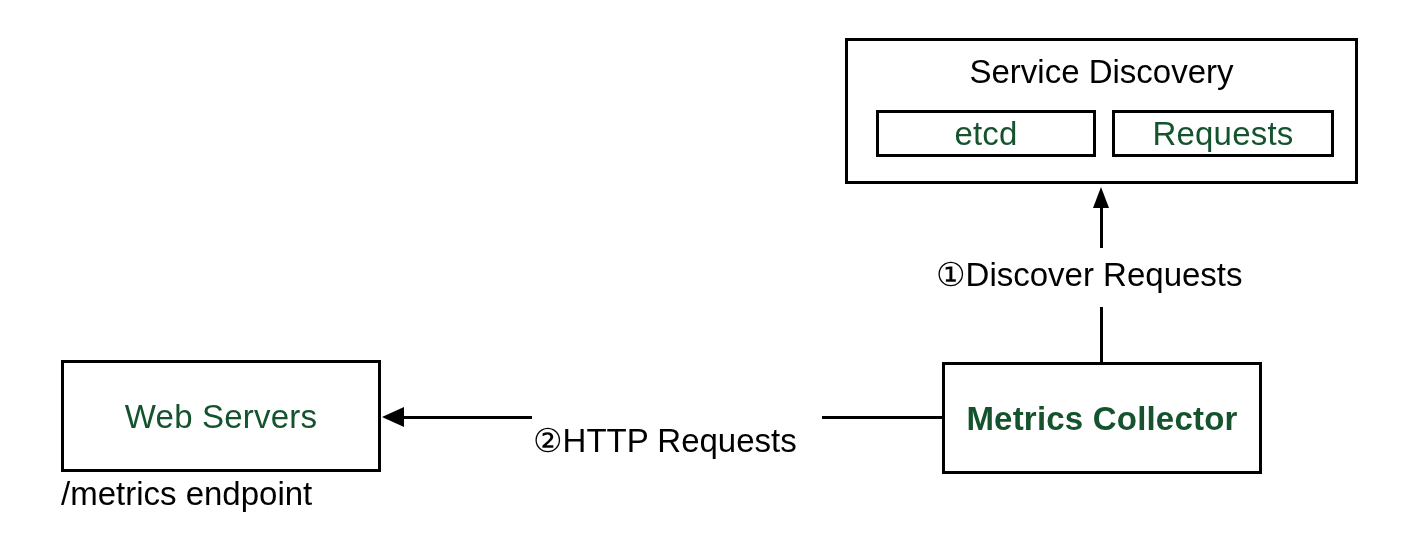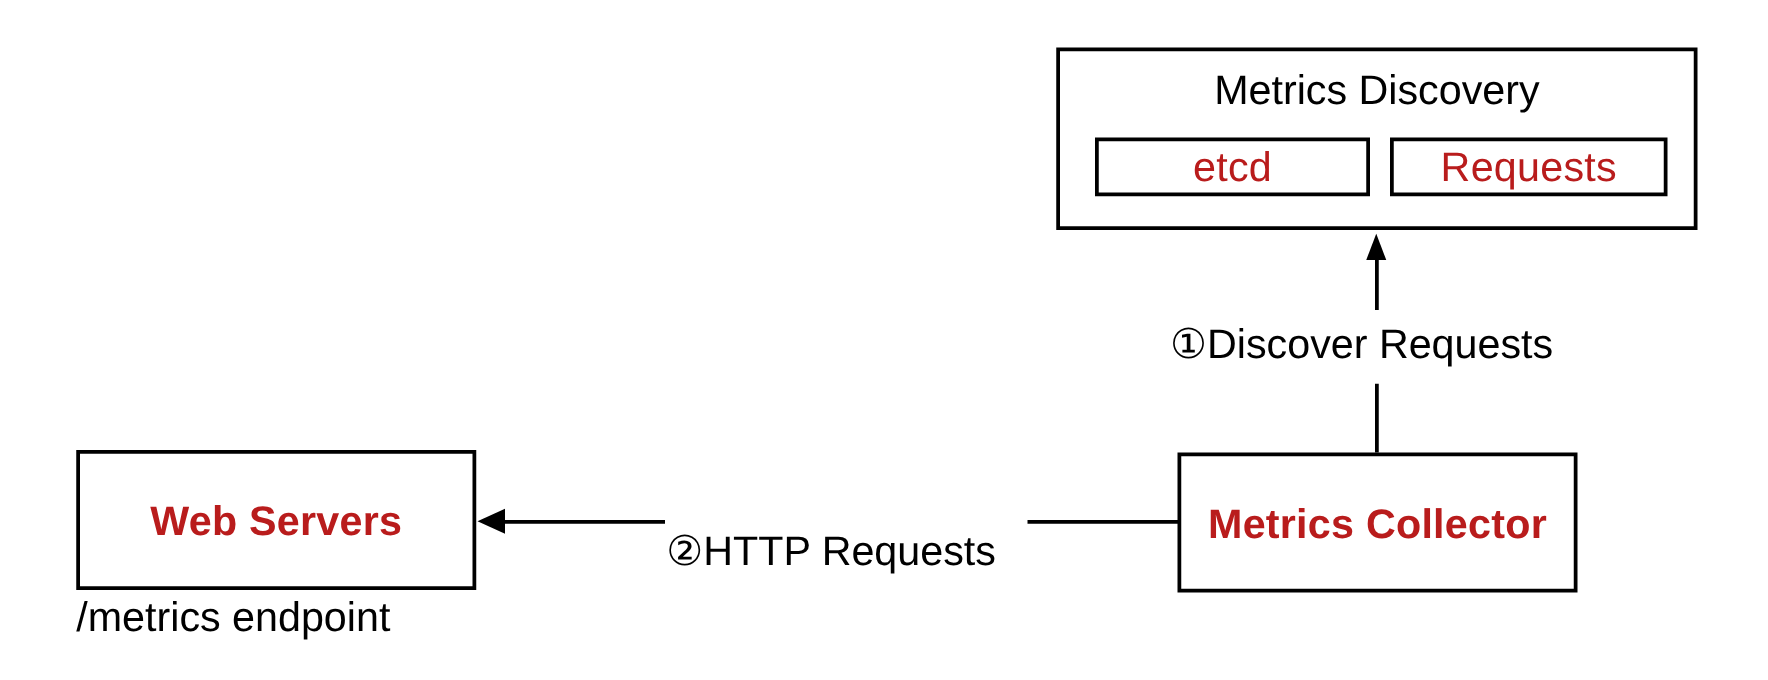--- a/index.html
+++ b/index.html
@@ -25,21 +25,21 @@
     background: #ffffff;
     border: 3px solid #000000;
     display: flex;
     align-items: center;
     justify-content: center;
   }
   .node-label {
     font-size: 33px;
     line-height: 1;
     letter-spacing: 0.2px;
-    color: #b91c1c;
+    color: #14532d;
     white-space: nowrap;
   }
   
   #service-discovery {
     left: 845px;
     top: 38px;
     width: 513px;
     height: 146px;
     display: block;
   }
@@ -81,21 +81,20 @@
     width: 320px;
     height: 112px;
     font-weight: bold;
   }
   
   #web-servers {
     left: 61px;
     top: 360px;
     width: 320px;
     height: 112px;
-    font-weight: bold;
   }
   #metrics-endpoint-label {
     position: absolute;
     left: 61px;
     top: 476px;
     width: 320px;
     text-align: left;
     font-size: 33px;
     line-height: 1.1;
     white-space: nowrap;
@@ -170,21 +169,21 @@
     padding: 0 2px;
     margin-top: 48px;
   }
 </style>
 </head>
 <body>
 
 <div id="canvas">
 
   <div class="node" id="service-discovery">
-    <div id="service-discovery-title">Metrics Discovery</div>
+    <div id="service-discovery-title">Service Discovery</div>
     <div class="sub-node" id="etcd-box">
       <span class="node-label">etcd</span>
     </div>
     <div class="sub-node" id="zookeeper-box">
       <span class="node-label">Requests</span>
     </div>
   </div>
 
   <div id="discover-arrowhead"></div>
   <div class="vline" id="discover-line-upper"></div>

